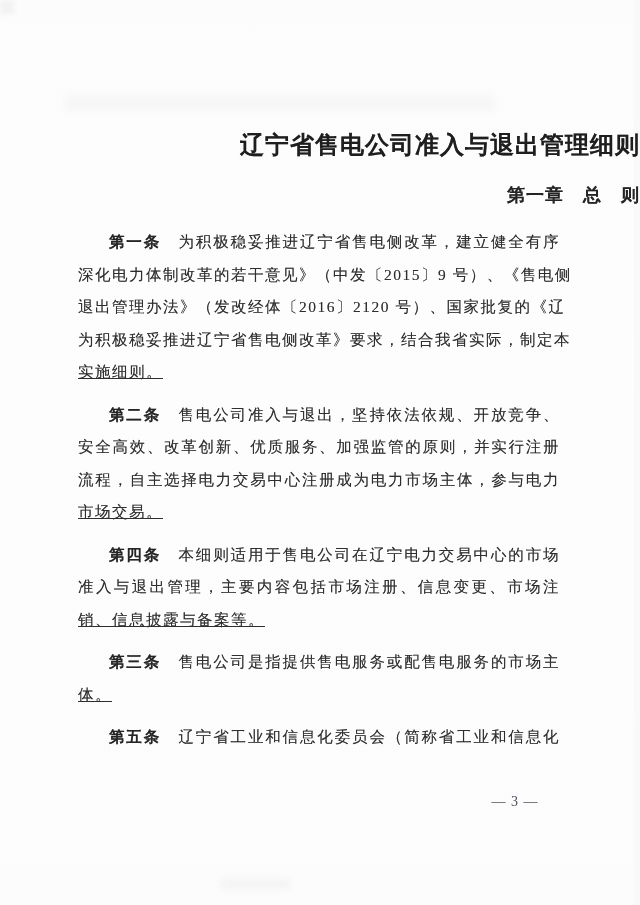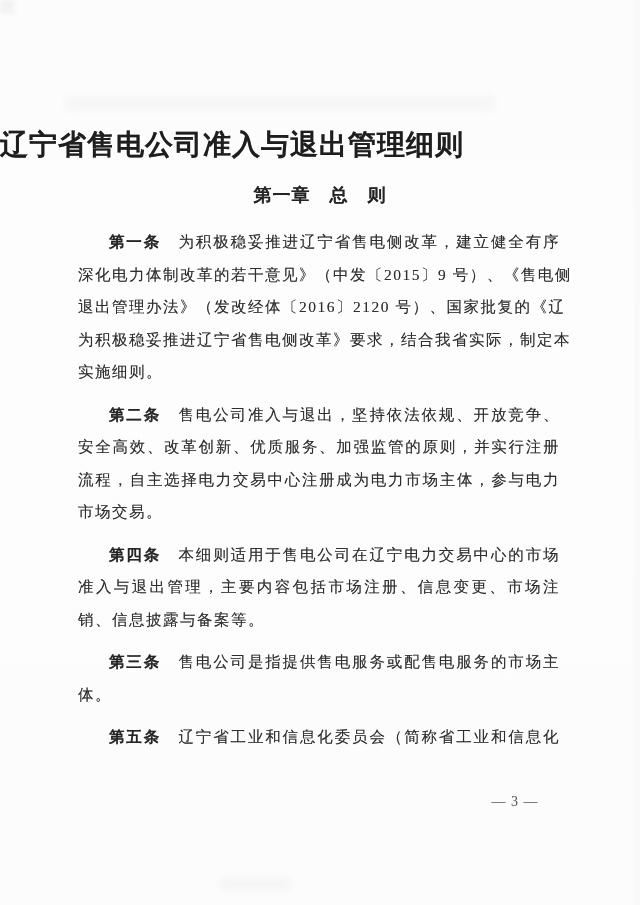--- a/index.html
+++ b/index.html
@@ -27,42 +27,42 @@
   .corner-mark {
     left: 0; top: 0; width: 14px; height: 14px;
     background: #f2f2f2; filter: blur(2px);
   }
   .edge-right {
     right: 0; top: 0; width: 6px; height: 905px;
     background: #f7f7f7; opacity: .6;
   }
   .doc-title {
     position: absolute; top: 128px; left: 0; width: 640px;
-    text-align: left;
-    font-size: 28px; font-weight: bold; color: #1e1e1e;
+    text-align: right;
+    font-size: 24px; font-weight: bold; color: #1e1e1e;
     letter-spacing: 1px; line-height: 34px;
     text-shadow: 0 0 .6px rgba(30,30,30,.55);
   }
   .chapter-heading {
     position: absolute; top: 182px; left: 0; width: 640px;
-    text-align: center;
+    text-align: right;
     font-size: 18px; font-weight: bold; color: #242424;
     letter-spacing: 1px; line-height: 26px;
     text-shadow: 0 0 .5px rgba(30,30,30,.5);
   }
   .body-text {
     position: absolute; top: 216px; left: 68px; width: 502px;
     font-size: 15.5px; color: #2e2e2e;
     line-height: 32.5px; letter-spacing: 1.5px;
     text-shadow: 0 0 .5px rgba(46,46,46,.45);
   }
   .para { margin: 10px; }
   .line { white-space: nowrap; }
   .line.fill { text-align: justify; text-align-last: justify; }
-  .line.end  { text-align: center;   text-align-last: left; }
+  .line.end  { text-align: center;   text-align-last: left; text-decoration: underline; }
   .line.first { text-indent: 2em; }
   .lead { font-weight: bold; color: #252525; }
   .page-number {
     position: absolute; top: 794px; left: 480px; width: 70px;
     font-size: 14px; color: #4c505a; letter-spacing: 1px;
     text-align: center; white-space: nowrap;
   }
 </style>
 </head>
 <body>

